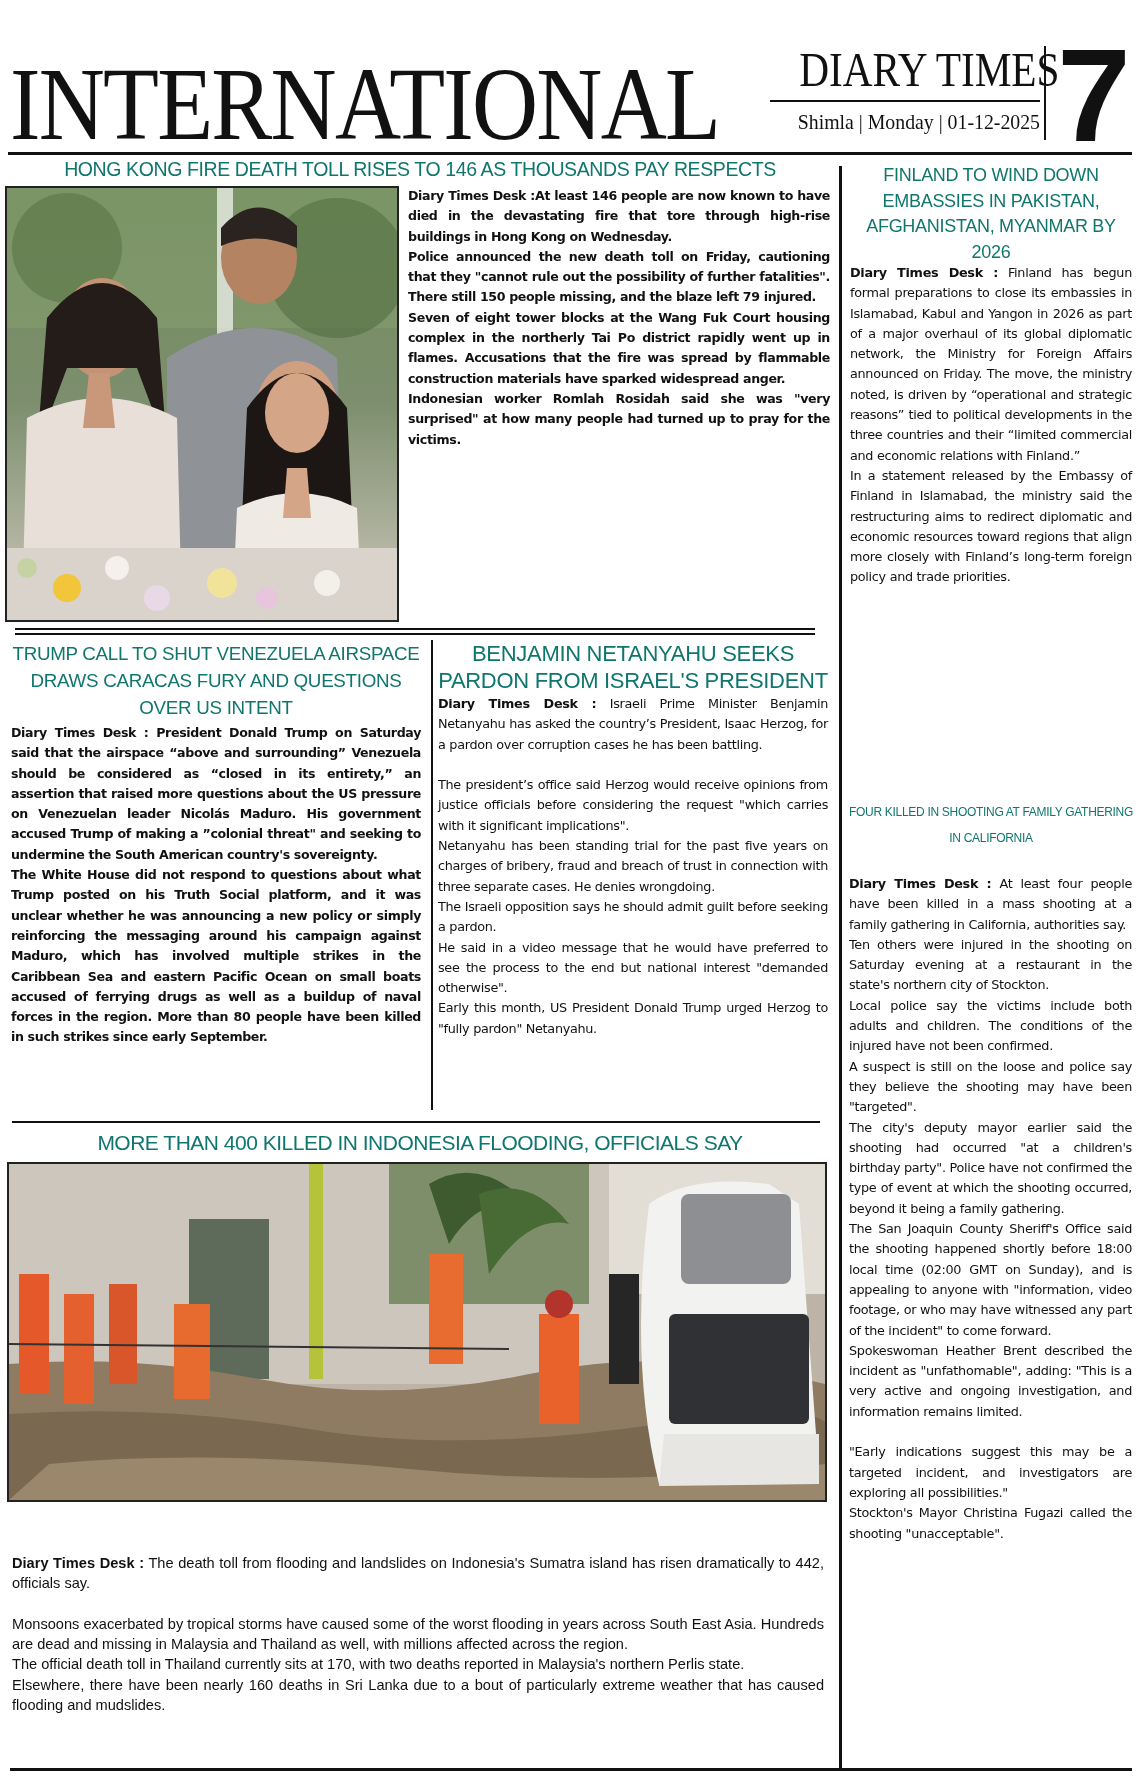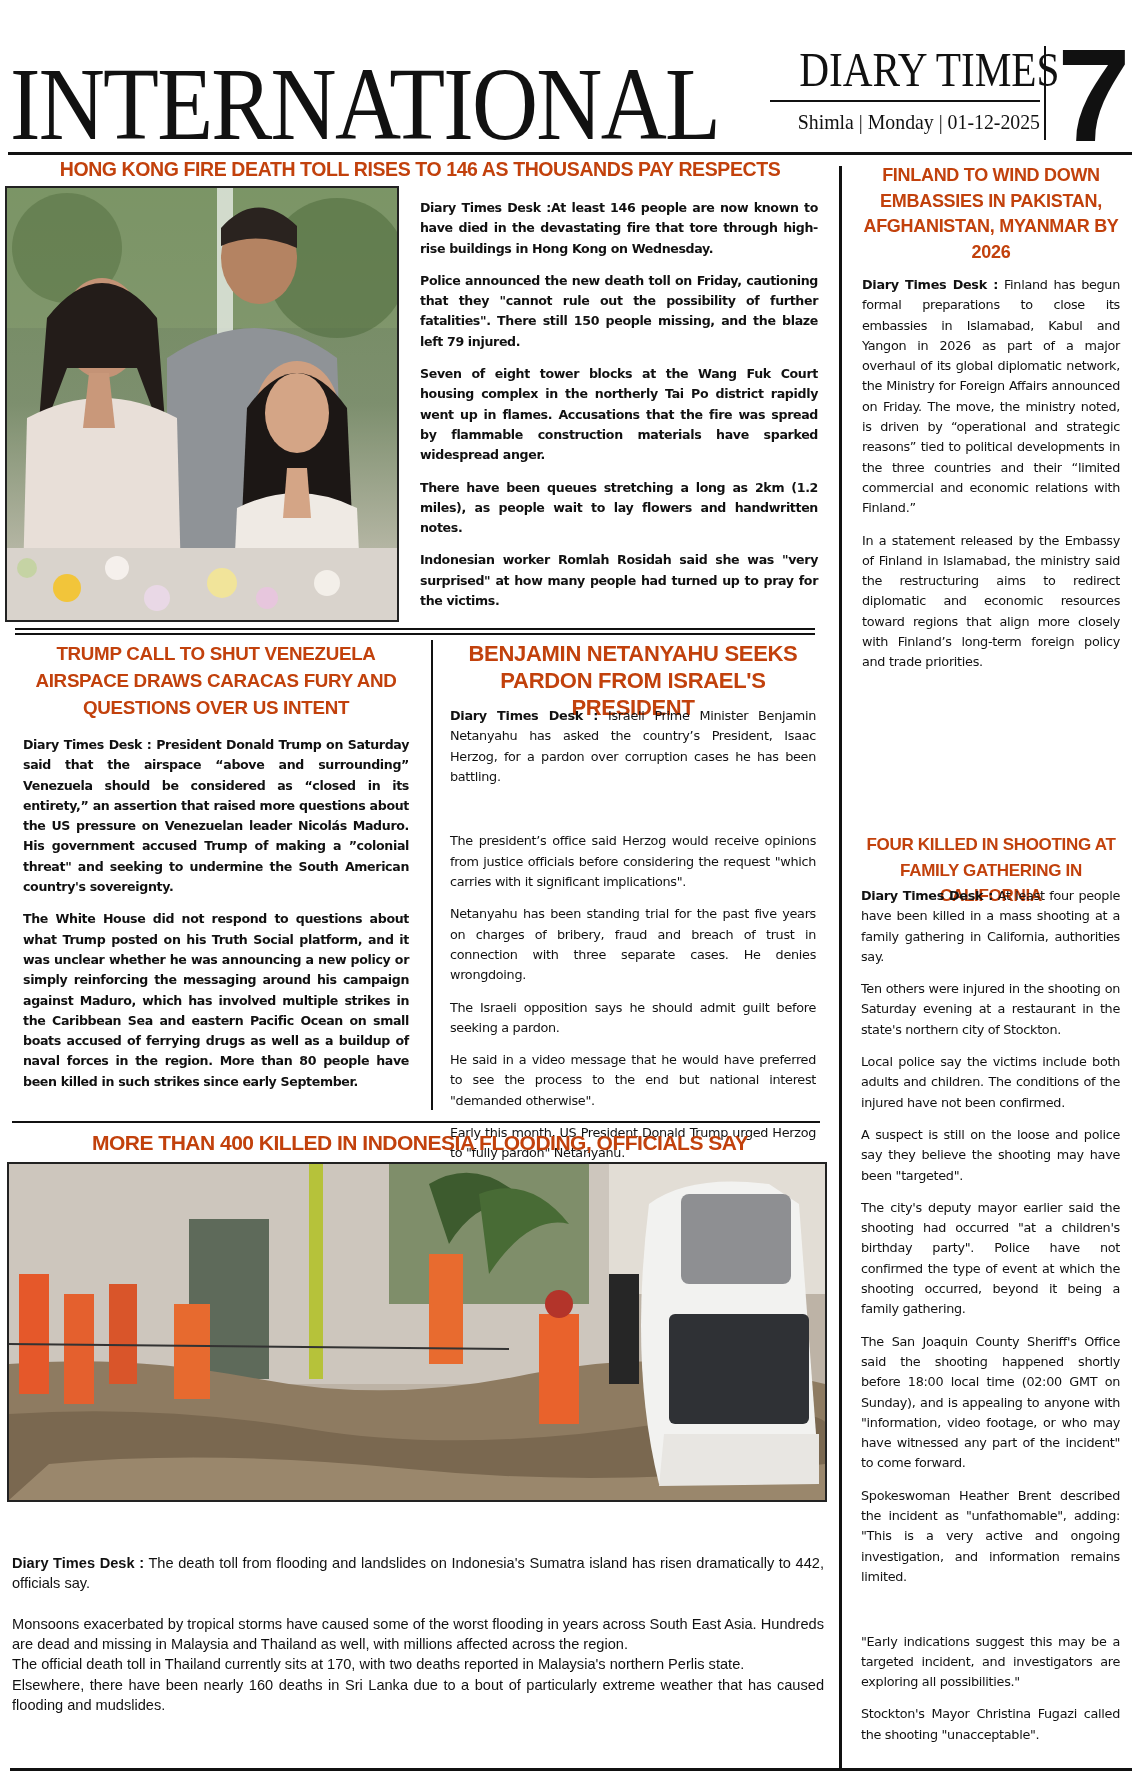--- a/index.html
+++ b/index.html
@@ -7,24 +7,24 @@
   body { position: relative; font-family: "DejaVu Sans", sans-serif; color: #111; }
   .abs { position: absolute; }
   .serif { font-family: "Liberation Serif", "DejaVu Serif", serif; }
   .sect-title { left: 10px; top: 48px; width: 660px; height: 112px; font-size: 104px; line-height: 112px; letter-spacing: -2px; font-weight: 400; transform: scaleX(0.88); transform-origin: left top; white-space: nowrap; }
   .brand { left: 760px; top: 42px; width: 280px; text-align: right; font-size: 48px; line-height: 56px; transform: scaleX(0.86); transform-origin: right top; white-space: nowrap; }
   .brand-rule { left: 770px; top: 100px; width: 270px; height: 2px; background: #111; }
   .dateline { left: 728px; top: 108px; width: 312px; text-align: right; font-size: 22px; line-height: 28px; transform: scaleX(0.9); transform-origin: right top; white-space: nowrap; }
   .vbar { left: 1044px; top: 46px; width: 2px; height: 94px; background: #111; }
   .page-num { left: 1054px; top: 30px; width: 80px; height: 120px; font-family: "Liberation Sans", sans-serif; font-weight: 700; font-size: 132px; line-height: 132px; text-align: center; }
   .rule { background: #111; }
-  .headline { font-family: "Liberation Sans", sans-serif; font-weight: 700; text-align: center; color: #c2410c; }
+  .headline { font-family: "Liberation Sans", sans-serif; font-weight: 400; text-align: center; color: #0f766e; }
   .body-bold { font-family: "DejaVu Sans", sans-serif; font-weight: 700; font-size: 12.6px; line-height: 20.3px; text-align: justify; letter-spacing: -0.35px; }
   .body-reg { font-family: "DejaVu Sans", sans-serif; font-weight: 400; font-size: 12.8px; line-height: 20.3px; text-align: justify; letter-spacing: -0.3px; }
-  .body-reg p, .body-bold p { margin: 12px; }
+  .body-reg p, .body-bold p { margin: 0; }
   .body-reg .gap, .body-bold .gap { height: 20.3px; }
   .lead { font-weight: 700; }
   .photo { border: 2px solid #222; overflow: hidden; }
   .narrow-reg { font-family: "Liberation Sans", sans-serif; font-size: 14.6px; line-height: 20.3px; text-align: justify; margin-top: 44px; }
   .narrow-reg p { margin: 0; }
 </style>
 </head>
 <body>
 
 <div class="abs serif sect-title">INTERNATIONAL</div>
@@ -77,21 +77,20 @@
     <circle cx="260" cy="410" r="11" fill="#e7c6dd"></circle>
     <circle cx="320" cy="395" r="13" fill="#f3efe9"></circle>
     <circle cx="20" cy="380" r="10" fill="#c5d3a4"></circle>
   </svg>
 </div>
 
 <div class="abs body-bold" style="left:408px;top:186px;width:422px;">
   <p><span class="lead">Diary Times Desk :</span><span>At least 146 people are now known to have died in the devastating fire that tore through high-rise buildings in Hong Kong on Wednesday.</span></p>
   <p>Police announced the new death toll on Friday, cautioning that they "cannot rule out the possibility of further fatalities". There still 150 people missing, and the blaze left 79 injured.</p>
   <p>Seven of eight tower blocks at the Wang Fuk Court housing complex in the northerly Tai Po district rapidly went up in flames. Accusations that the fire was spread by flammable construction materials have sparked widespread anger.</p>
-  <p>There have been queues stretching a long as 2km (1.2 miles), as people wait to lay flowers and handwritten notes.</p>
   <p>Indonesian worker Romlah Rosidah said she was "very surprised" at how many people had turned up to pray for the victims.</p>
 </div>
 
 <div class="abs rule" style="left:15px;top:628px;width:800px;height:2px;"></div>
 <div class="abs rule" style="left:15px;top:633px;width:800px;height:2px;"></div>
 
 <div class="abs headline" style="left:10px;top:640px;width:412px;font-size:18.8px;line-height:27px;letter-spacing:-0.3px;">TRUMP CALL TO SHUT VENEZUELA AIRSPACE DRAWS CARACAS FURY AND QUESTIONS OVER US INTENT</div>
 <div class="abs body-bold" style="left:11px;top:723px;width:410px;">
   <p><span class="lead">Diary Times Desk :</span> <span>President Donald Trump on Saturday said that the airspace “above and surrounding” Venezuela should be considered as “closed in its entirety,” an assertion that raised more questions about the US pressure on Venezuelan leader Nicolás Maduro. His government accused Trump of making a ”colonial threat" and seeking to undermine the South American country's sovereignty.</span></p>
   <p>The White House did not respond to questions about what Trump posted on his Truth Social platform, and it was unclear whether he was announcing a new policy or simply reinforcing the messaging around his campaign against Maduro, which has involved multiple strikes in the Caribbean Sea and eastern Pacific Ocean on small boats accused of ferrying drugs as well as a buildup of naval forces in the region. More than 80 people have been killed in such strikes since early September.</p>
@@ -156,21 +155,21 @@
   <p>Elsewhere, there have been nearly 160 deaths in Sri Lanka due to a bout of particularly extreme weather that has caused flooding and mudslides.</p>
 </div>
 
 <div class="abs headline" style="left:848px;top:163px;width:286px;font-size:18px;line-height:25.5px;letter-spacing:-0.3px;">FINLAND TO WIND DOWN EMBASSIES IN PAKISTAN, AFGHANISTAN, MYANMAR BY 2026</div>
 <div class="abs body-reg" style="left:850px;top:263px;width:282px;">
   <p><span class="lead">Diary Times Desk :</span> <span>Finland has begun formal preparations to close its embassies in Islamabad, Kabul and Yangon in 2026 as part of a major overhaul of its global diplomatic network, the Ministry for Foreign Affairs announced on Friday. The move, the ministry noted, is driven by “operational and strategic reasons” tied to political developments in the three countries and their “limited commercial and economic relations with Finland.”</span></p>
   <p>In a statement released by the Embassy of Finland in Islamabad, the ministry said the restructuring aims to redirect diplomatic and economic resources toward regions that align more closely with Finland’s long-term foreign policy and trade priorities.</p>
   <div class="gap"></div>
 </div>
 
-<div class="abs headline" style="left:848px;top:832px;width:286px;font-size:17px;line-height:25.5px;letter-spacing:-0.3px;">FOUR KILLED IN SHOOTING AT FAMILY GATHERING IN CALIFORNIA</div>
+<div class="abs headline" style="left:848px;top:800px;width:286px;font-size:12px;line-height:25.5px;letter-spacing:-0.3px;">FOUR KILLED IN SHOOTING AT FAMILY GATHERING IN CALIFORNIA</div>
 <div class="abs body-reg" style="left:849px;top:874px;width:283px;">
   <p><span class="lead">Diary Times Desk :</span> <span>At least four people have been killed in a mass shooting at a family gathering in California, authorities say.</span></p>
   <p>Ten others were injured in the shooting on Saturday evening at a restaurant in the state's northern city of Stockton.</p>
   <p>Local police say the victims include both adults and children. The conditions of the injured have not been confirmed.</p>
   <p>A suspect is still on the loose and police say they believe the shooting may have been "targeted".</p>
   <p>The city's deputy mayor earlier said the shooting had occurred "at a children's birthday party". Police have not confirmed the type of event at which the shooting occurred, beyond it being a family gathering.</p>
   <p>The San Joaquin County Sheriff's Office said the shooting happened shortly before 18:00 local time (02:00 GMT on Sunday), and is appealing to anyone with "information, video footage, or who may have witnessed any part of the incident" to come forward.</p>
   <p>Spokeswoman Heather Brent described the incident as "unfathomable", adding: "This is a very active and ongoing investigation, and information remains limited.</p>
   <div class="gap"></div>
   <p>"Early indications suggest this may be a targeted incident, and investigators are exploring all possibilities."</p>

